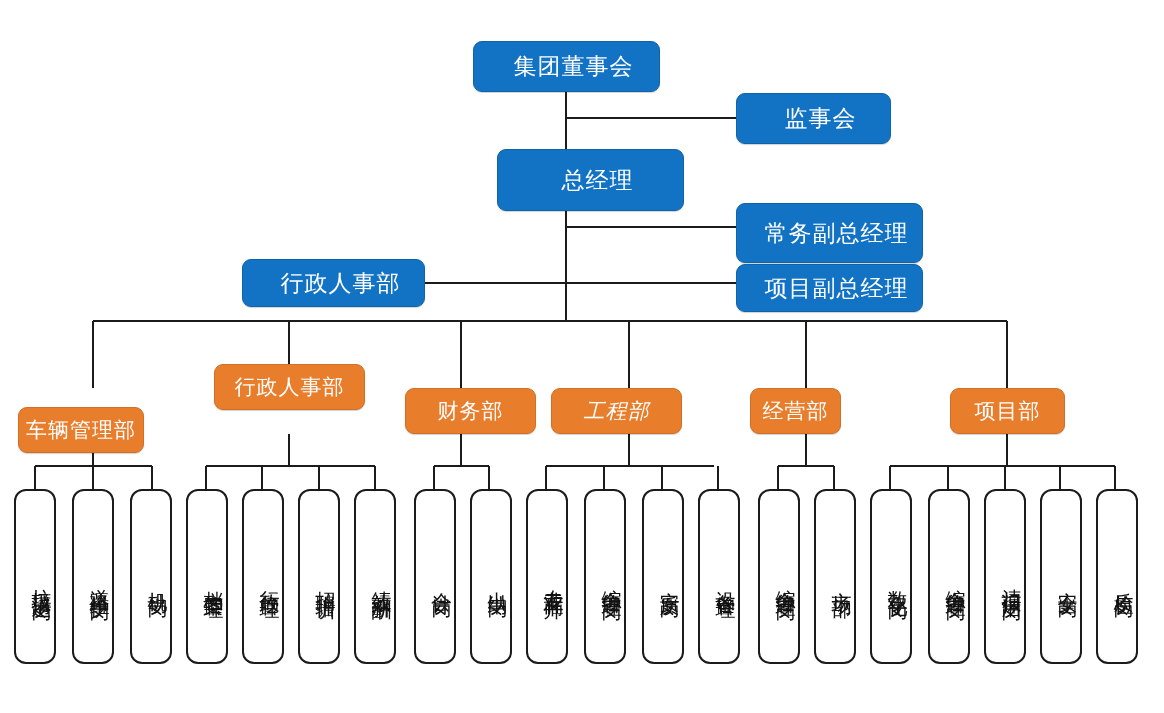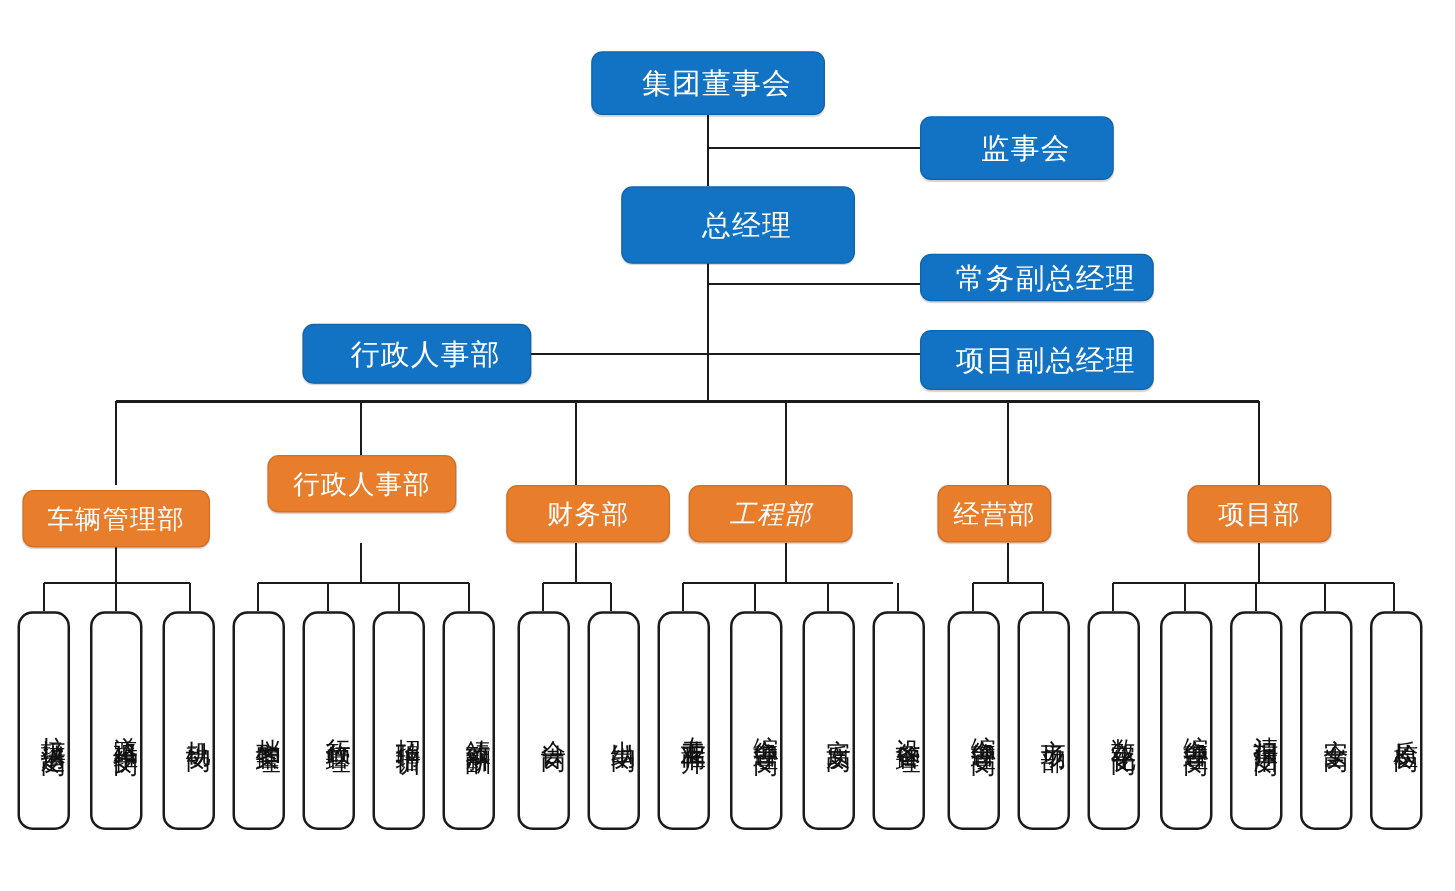--- a/index.html
+++ b/index.html
@@ -132,26 +132,26 @@
       <line x1="1005" y1="466" x2="1005" y2="489"></line>
       <line x1="1060" y1="466" x2="1060" y2="489"></line>
       <line x1="1115" y1="466" x2="1115" y2="489"></line>
     </g>
   </svg>
 
   <div id="exec-layer">
       <div class="node blue" style="left: 473px; top: 41px; width: 187px; height: 51px;">集团董事会</div>
       <div class="node blue" style="left: 736px; top: 93px; width: 155px; height: 51px;">监事会</div>
       <div class="node blue" style="left: 473px; top: 149px; width: 187px; height: 62px; margin-left: 24px;">总经理</div>
-      <div class="node blue" style="left: 736px; top: 203px; width: 187px; height: 38px;">常务副总经理</div>
+      <div class="node blue" style="left: 736px; top: 203px; width: 187px; height: 60px;">常务副总经理</div>
       <div class="node blue" style="left: 242px; top: 259px; width: 183px; height: 48px;">行政人事部</div>
       <div class="node blue" style="left: 736px; top: 264px; width: 187px; height: 48px; text-align: center;">项目副总经理</div>
     </div>
   <div id="dept-layer">
-      <div class="node orange" style="left: 18px; top: 392px; width: 150px; height: 46px;">车辆管理部</div>
+      <div class="node orange" style="left: 18px; top: 407px; width: 126px; height: 46px;">车辆管理部</div>
       <div class="node orange" style="left: 214px; top: 364px; width: 151px; height: 46px;">行政人事部</div>
       <div class="node orange" style="left: 405px; top: 388px; width: 131px; height: 46px;">财务部</div>
       <div class="node orange" style="left: 551px; top: 388px; width: 131px; height: 46px; font-style: italic;">工程部</div>
       <div class="node orange" style="left: 750px; top: 388px; width: 91px; height: 46px;">经营部</div>
       <div class="node orange" style="left: 950px; top: 388px; width: 115px; height: 46px;">项目部</div>
     </div>
   <div id="post-layer">
       <div class="node leaf" style="left: 14px; top: 489px; width: 42px; height: 175px;">垃圾清运岗</div>
       <div class="node leaf" style="left: 72px; top: 489px; width: 42px; height: 175px;">道路维护岗</div>
       <div class="node leaf" style="left: 130px; top: 489px; width: 42px; height: 175px;">机动岗</div>

